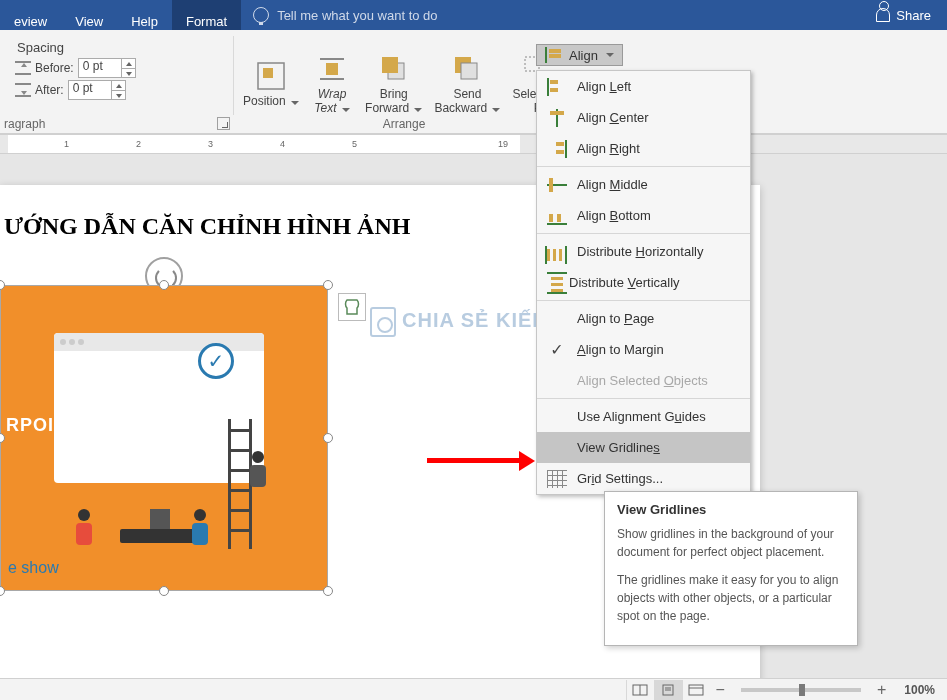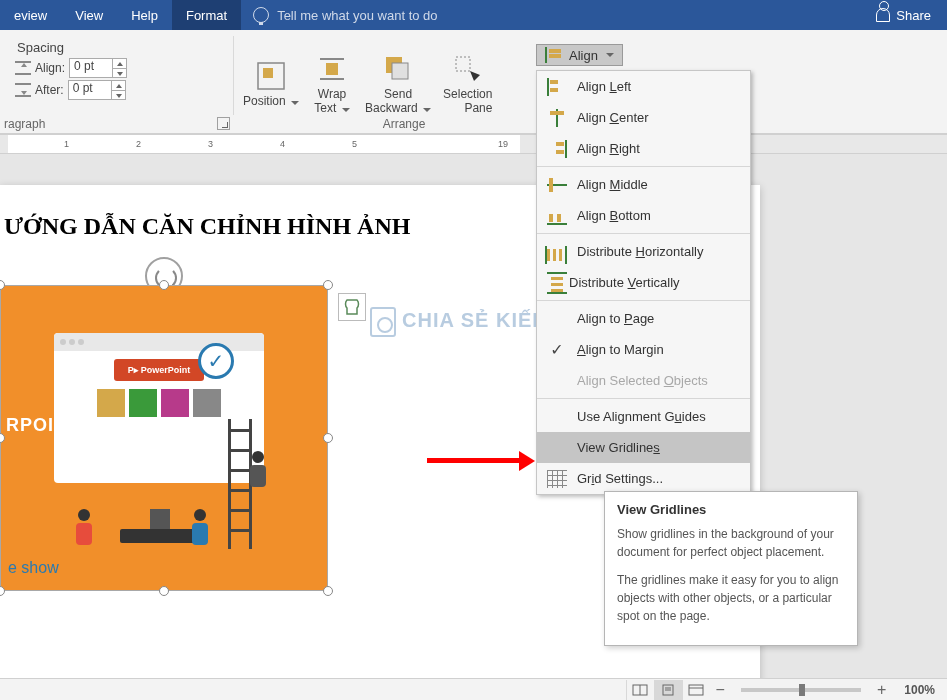--- a/index.html
+++ b/index.html
@@ -1,20 +1,20 @@
 <!DOCTYPE html>
 <html><head>
 <meta charset="utf-8">
 <style>
 * { margin: 0; padding: 0; box-sizing: border-box; font-family: 'Segoe UI', Tahoma, sans-serif; }
 body { width: 947px; height: 700px; background: #e6e6e6; overflow: hidden; position: relative; }
 
 
 .ribbon-tabs { height: 30px; background: #2b579a; display: flex; color: #fff; font-size: 13px; }
-.ribbon-tab { padding: 8px 14px; cursor: pointer; }
+.ribbon-tab { padding: 14px 14px; cursor: pointer; }
 .ribbon-tab.active { background: #1e3f73; }
 .tell-me { flex: 1; display: flex; align-items: center; padding-left: 12px; color: #cfd9e9; }
 .tell-me .bulb { width: 16px; height: 16px; border: 1.5px solid #cfd9e9; border-radius: 50%; margin-right: 8px; position: relative; }
 .tell-me .bulb::after { content:''; position:absolute; bottom:-3px; left:5px; width:4px; height:3px; background:#cfd9e9; }
 .share-btn { display: flex; align-items: center; padding: 0 16px; font-size: 13px; }
 .share-btn .person { width: 14px; height: 14px; border: 1.5px solid #fff; border-radius: 50% 50% 0 0; margin-right: 6px; position: relative; }
 .share-btn .person::before { content:''; position:absolute; top:-8px; left:2px; width:8px; height:8px; border:1.5px solid #fff; border-radius:50%; }
 
 
 .ribbon-body { height: 104px; background: #f3f3f3; border-bottom: 1px solid #d0d0d0; display: flex; position: relative; }
@@ -165,21 +165,21 @@
 </div>
 
 <div class="ribbon-body">
 
   <div class="ribbon-group sep" style="width:234px; align-items:flex-start;">
     <div class="spacing-title">Spacing</div>
     <div class="spacing-row">
       <div class="spacing-icon">
           <span></span>
         </div>
-      <span>Align:</span>
+      <span>Before:</span>
       <div class="spin-input">
         <span>0 pt</span>
         <div class="arrows">
             <div class="up"></div>
             <div class="down"></div>
           </div>
       </div>
     </div>
     <div class="spacing-row">
       <div class="spacing-icon">
@@ -205,22 +205,30 @@
           <rect x="8" y="8" width="10" height="10" fill="#d4a84a"></rect>
         </svg>
       <div><span>Position</span> <span class="caret-down"></span></div>
     </div>
     <div class="large-btn">
       <svg class="ico" viewBox="0 0 32 32">
           <rect x="10" y="10" width="12" height="12" fill="#d4a84a"></rect>
           <line x1="4" y1="6" x2="28" y2="6" stroke="#888" stroke-width="2"></line>
           <line x1="4" y1="26" x2="28" y2="26" stroke="#888" stroke-width="2"></line>
         </svg>
-      <div style="text-align:center; white-space:pre-line;"><span>Wrap
+      <div style="text-align:center; white-space:pre-line;font-style:italic;"><span>Wrap
 Text</span> <span class="caret-down"></span></div>
+    </div>
+    <div class="large-btn">
+      <svg class="ico" viewBox="0 0 32 32">
+          <rect x="10" y="10" width="16" height="16" fill="#e0e0e0" stroke="#888"></rect>
+          <rect x="4" y="4" width="16" height="16" fill="#d4a84a"></rect>
+        </svg>
+      <div style="text-align:center; white-space:pre-line;"><span>Bring
+Forward</span> <span class="caret-down"></span></div>
     </div>
     <div class="large-btn">
       <svg class="ico" viewBox="0 0 32 32">
           <rect x="4" y="4" width="16" height="16" fill="#d4a84a"></rect>
           <rect x="10" y="10" width="16" height="16" fill="#e0e0e0" stroke="#888"></rect>
         </svg>
       <div style="text-align:center; white-space:pre-line;"><span>Send
 Backward</span> <span class="caret-down"></span></div>
     </div>
     <div class="large-btn">
@@ -329,29 +337,20 @@
       <div class="rotate-handle"></div>
       <div class="rotate-stem"></div>
 
       <div class="fake-img">
         <div class="browser-mock">
           <div class="browser-bar">
               <span></span>
               <span></span>
               <span></span>
             </div>
-          <div class="slide-area">
-            <div class="pp-badge">P▸ PowerPoint</div>
-            <div style="display:flex; gap:4px; margin-top:8px;">
-              <div style="width:28px;height:28px;background:#d4a84a;"></div>
-              <div style="width:28px;height:28px;background:#3a9a3a;"></div>
-              <div style="width:28px;height:28px;background:#b73a8a;"></div>
-              <div style="width:28px;height:28px;background:#888;"></div>
-            </div>
-          </div>
         </div>
         <div class="monitor-stand"></div>
         <div class="monitor-base"></div>
         <div class="check-badge">✓</div>
         <div class="ladder">
             <span style="top:10px;"></span>
             <span style="top:30px;"></span>
             <span style="top:50px;"></span>
             <span style="top:70px;"></span>
             <span style="top:90px;"></span>

